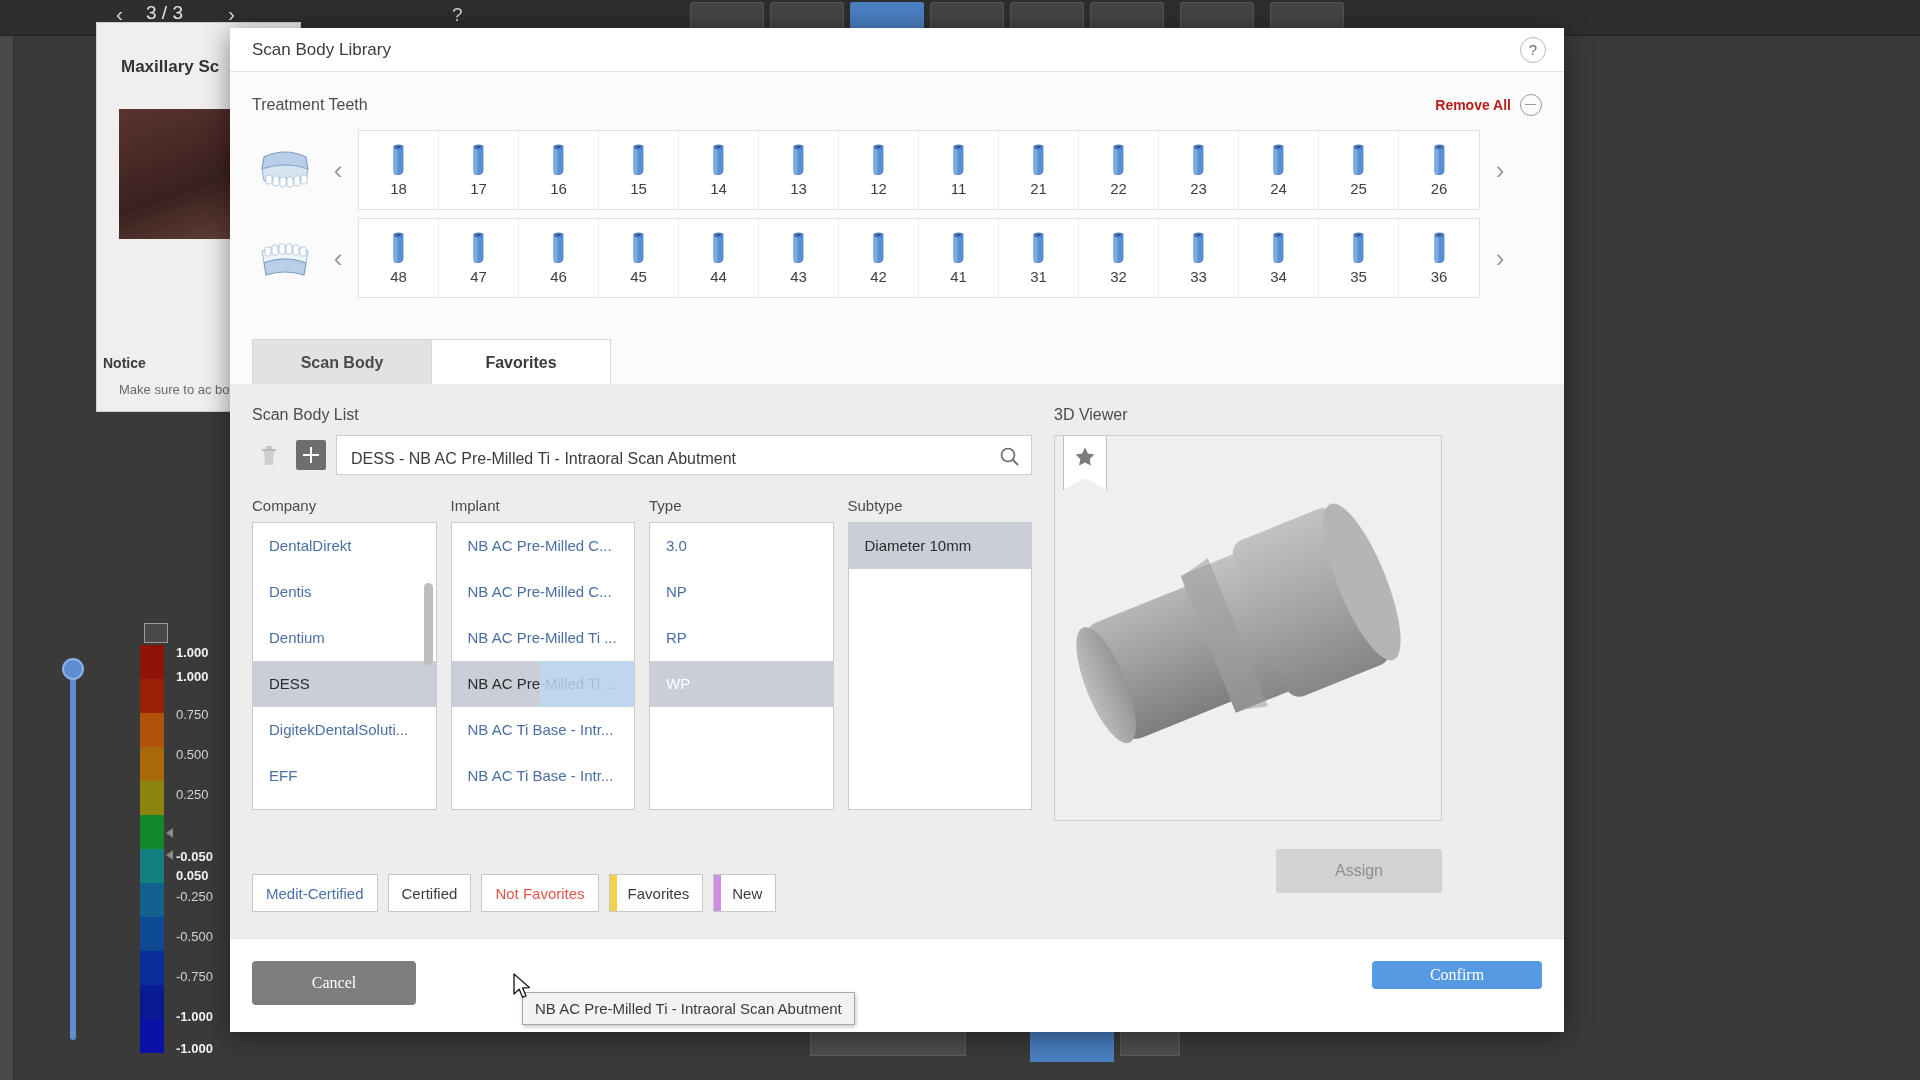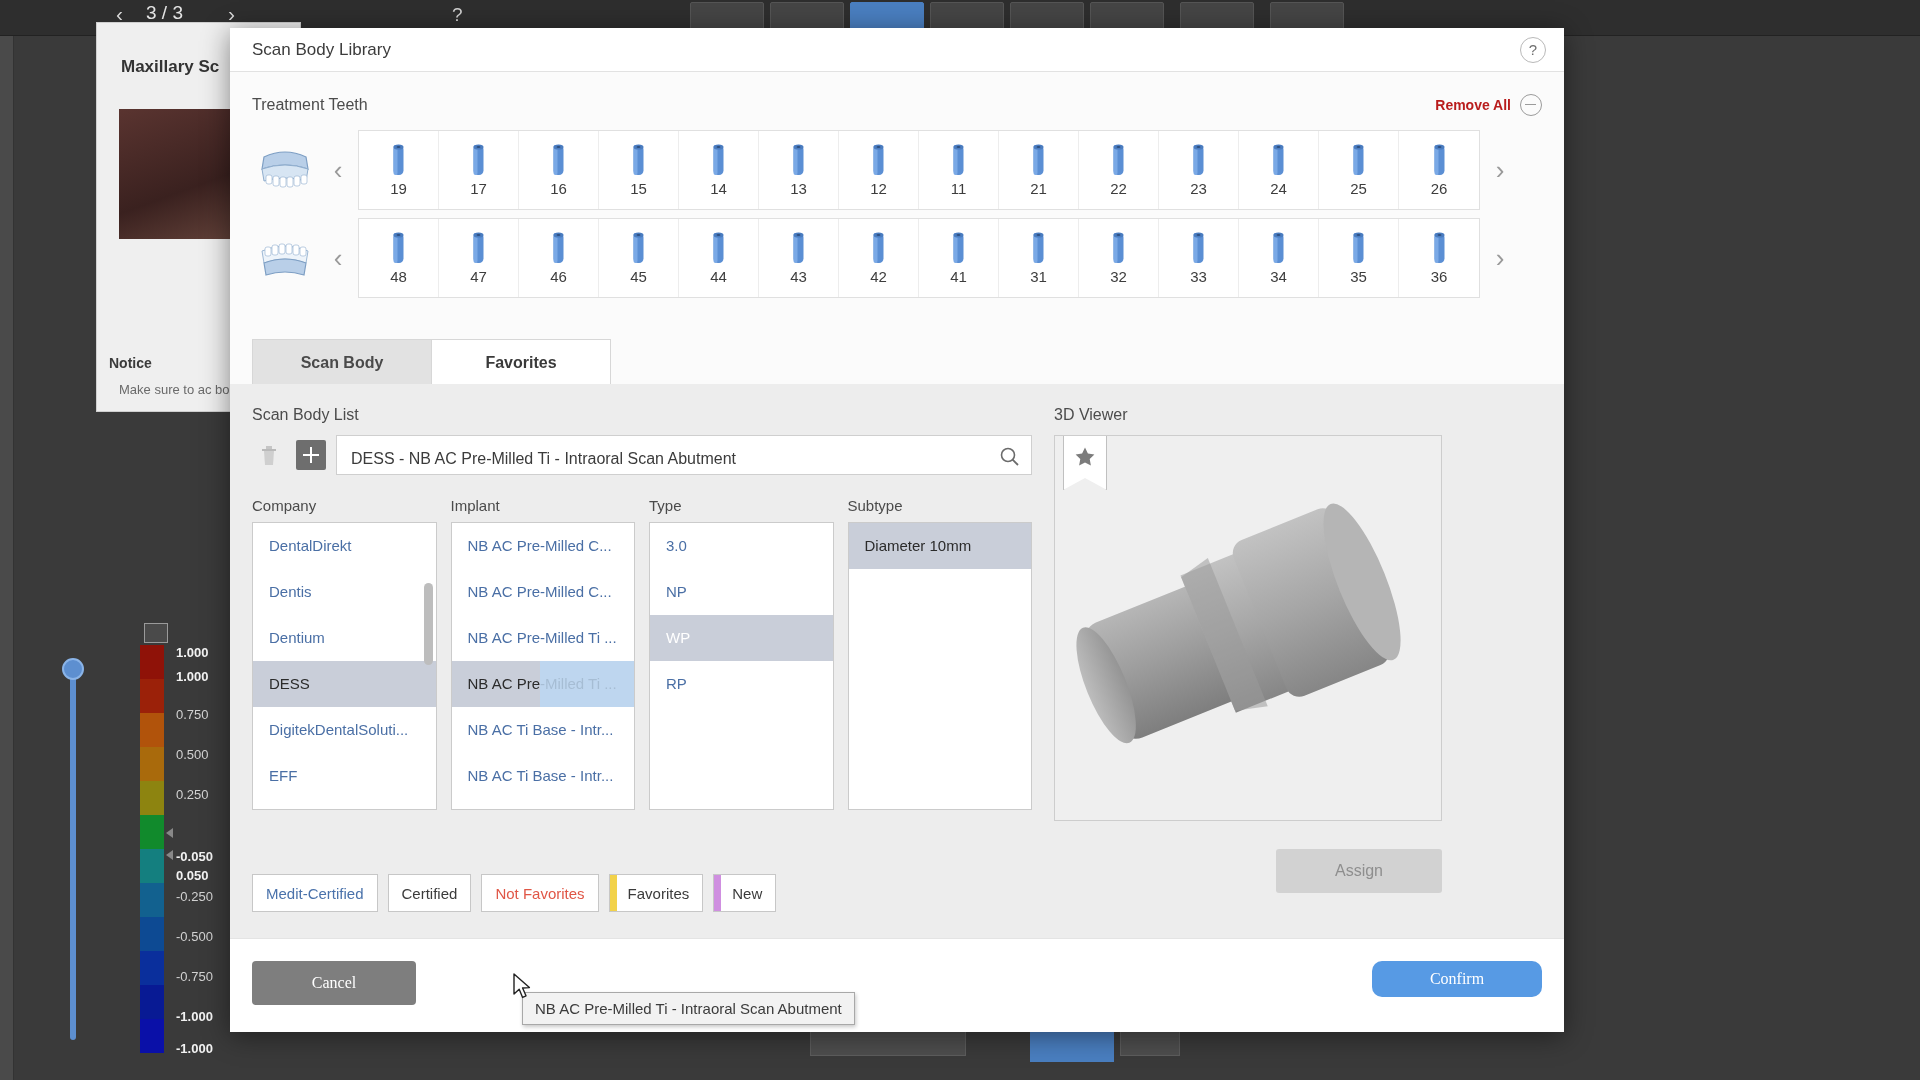--- a/index.html
+++ b/index.html
@@ -36,21 +36,21 @@
   }
   #bg-panel-title {
     position: absolute; left: 24px; top: 34px; font-size: 17px;
     font-weight: bold; color: #333;
   }
   #bg-photo {
     position: absolute; left: 22px; top: 86px; width: 168px; height: 130px;
     background: linear-gradient(160deg,#5a3430,#3a211f 55%,#6d4a40);
   }
   #bg-notice-title {
-    position: absolute; left: 12px; top: 332px; font-size: 14px;
+    position: absolute; left: 6px; top: 332px; font-size: 14px;
     font-weight: bold; color: #3b3b3b;
   }
   #bg-notice-body {
     position: absolute; left: 22px; top: 358px; width: 175px;
     font-size: 13px; color: #6a6a6a; line-height: 18px;
   }
   
   #bg-slider-track {
     position: absolute; left: 70px; top: 660px; width: 6px; height: 380px;
     background: #5d8fd0; border-radius: 3px;
@@ -270,22 +270,22 @@
     font-family: Liberation Serif, serif;
   }
   #cancel-btn {
     position: absolute; left: 22px; top: 22px;
     width: 164px; height: 44px; background: #7e7e7e; color: #fff;
     border-radius: 4px; display: flex; align-items: center;
     justify-content: center; font-size: 16px;
   }
   #confirm-btn {
     position: absolute; right: 22px; top: 22px;
-    width: 170px; height: 36px; background: #579ae4; color: #fff;
-    border-radius: 10px; display: flex; align-items: center;
+    width: 170px; height: 28px; background: #579ae4; color: #fff;
+    border-radius: 4px; display: flex; align-items: center;
     justify-content: center; font-size: 16px;
   }
 </style>
 </head>
 <body>
 
 <div id="bg">
   <div id="bg-leftrail"></div>
   <div id="bg-topbar"></div>
 
@@ -390,21 +390,21 @@
       </div>
       <div class="arch-chev">‹</div>
       <div class="teeth-strip" id="upper-strip">
           <div class="tooth-cell">
             <svg class="tooth-pin" viewBox="0 0 15 34">
               <rect x="2.5" y="2" width="10" height="30" rx="4.5" fill="#5b8fd4"></rect>
               <rect x="2.5" y="2" width="4" height="30" rx="2" fill="#7aa9e6"></rect>
               <ellipse cx="7.5" cy="4" rx="5" ry="2.6" fill="#4a7cc0"></ellipse>
               <ellipse cx="7.5" cy="4" rx="2" ry="1.1" fill="#2d4f7f"></ellipse>
             </svg>
-            <div class="tooth-num">19</div>
+            <div class="tooth-num">18</div>
           </div>
           <div class="tooth-cell">
             <svg class="tooth-pin" viewBox="0 0 15 34">
               <rect x="2.5" y="2" width="10" height="30" rx="4.5" fill="#5b8fd4"></rect>
               <rect x="2.5" y="2" width="4" height="30" rx="2" fill="#7aa9e6"></rect>
               <ellipse cx="7.5" cy="4" rx="5" ry="2.6" fill="#4a7cc0"></ellipse>
               <ellipse cx="7.5" cy="4" rx="2" ry="1.1" fill="#2d4f7f"></ellipse>
             </svg>
             <div class="tooth-num">17</div>
           </div>
@@ -726,22 +726,22 @@
                 <div class="hover-overlay" style="left: 88px; top: 138px; width: 126px; height: 46px;"></div>
                 <div class="list-item">NB AC Ti Base - Intr...</div>
                 <div class="list-item">NB AC Ti Base - Intr...</div>
               </div>
             </div>
             <div class="list-col">
               <div class="col-head">Type</div>
               <div class="list-box">
                 <div class="list-item">3.0</div>
                 <div class="list-item">NP</div>
+                <div class="list-item">RP</div>
                 <div class="list-item selected-dim">WP</div>
-                <div class="list-item">RP</div>
               </div>
             </div>
             <div class="list-col">
               <div class="col-head">Subtype</div>
               <div class="list-box">
                 <div class="list-item selected">Diameter 10mm</div>
               </div>
             </div>
           </div>
 

